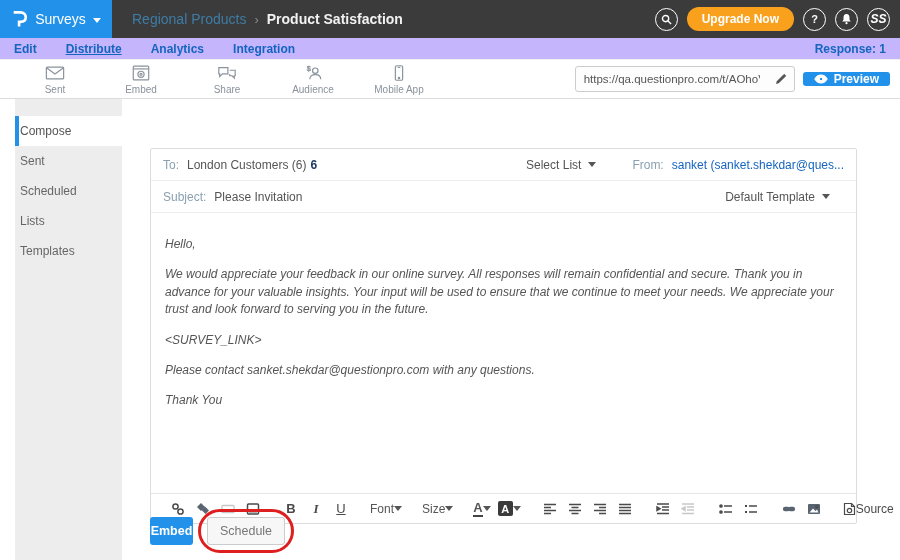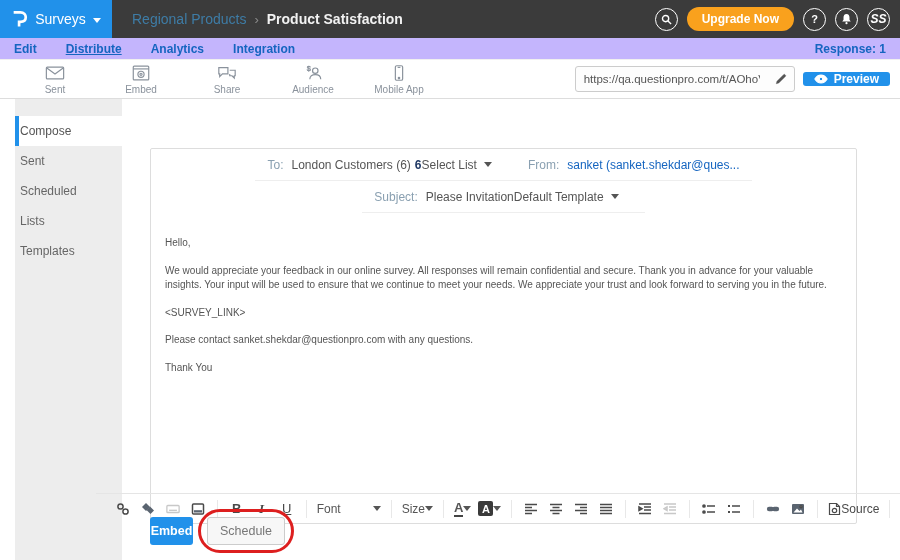--- a/index.html
+++ b/index.html
@@ -38,31 +38,31 @@
   .url-edit svg { width:12px; height:12px; stroke:#555; fill:#555; stroke-width:0.5; }
   .preview-btn { margin-left:8px; margin-right:10px; background:#2191ea; color:#fff; border:none; border-radius:3px; height:14px; padding:0 11px; font-size:12px; font-weight:bold; display:flex; align-items:center; gap:6px; cursor:pointer; }
   .preview-btn svg { width:14px; height:10px; stroke:#fff; fill:none; stroke-width:1.3; }
 
   
   .sidebar { position:absolute; left:15px; top:99px; width:107px; height:461px; background:#ededed; padding-top:17px; }
   .side-item { height:30px; display:flex; align-items:center; padding-left:1px; font-size:12px; color:#666; cursor:pointer; border-left:4px solid transparent; }
   .side-item.active { background:#fff; border-left:4px solid #2191ea; color:#555; }
 
   
-  .panel { position:absolute; left:150px; top:148px; width:707px; height:376px; background:#fff; border:1px solid #ddd; border-radius:2px; display:flex; flex-direction:column;align-items:center; }
+  .panel { position:absolute; left:150px; top:148px; width:707px; height:376px; background:#fff; border:1px solid #ddd; border-radius:2px; display:flex; flex-direction:column; }
   .row-line { display:flex; align-items:center; height:32px; border-bottom:1px solid #eee; padding:0 12px; font-size:12px; flex:none; }
   .field-label { color:#8aa0b1; margin-right:8px; }
   .to-value { color:#555; }
   .to-count { color:#1f3864; font-weight:bold; margin-left:4px; }
   .dropdown { display:flex; align-items:center; gap:7px; color:#555; cursor:pointer; }
   .caret-gray { width:0; height:0; border-left:4px solid transparent; border-right:4px solid transparent; border-top:5px solid #555; }
   .select-list { margin-left:auto; margin-right:36px; }
   .from-value { color:#1565c0; white-space:nowrap; overflow:hidden; max-width:200px; }
   .template-dd { margin-left:auto; margin-right:14px; }
-  .body-area { flex:1; padding:10px 14px; font-size:10px; color:#555; line-height:1.45; overflow:hidden; }
+  .body-area { flex:1; padding:10px 14px; font-size:12px; color:#555; line-height:1.45; overflow:hidden;font-style:italic; }
   .body-area p { margin:13px 0; }
 
   
   .editor-bar { flex:none; height:30px; border-top:1px solid #e5e5e5; display:flex; align-items:center; padding:0 18px; gap:7px; }
   .ed { display:flex; align-items:center; justify-content:center; min-width:18px; height:22px; cursor:pointer; color:#4a4a4a; font-size:13px; }
   .ed svg { width:14px; height:14px; stroke:#4a4a4a; fill:none; stroke-width:1.5; }
   .ed.disabled svg { stroke:#c8c8c8; }
   .ed.b { font-weight:bold; }
   .ed.i { font-style:italic; font-family:"Liberation Serif", serif; font-weight:bold; }
   .ed.u { text-decoration:underline; }

